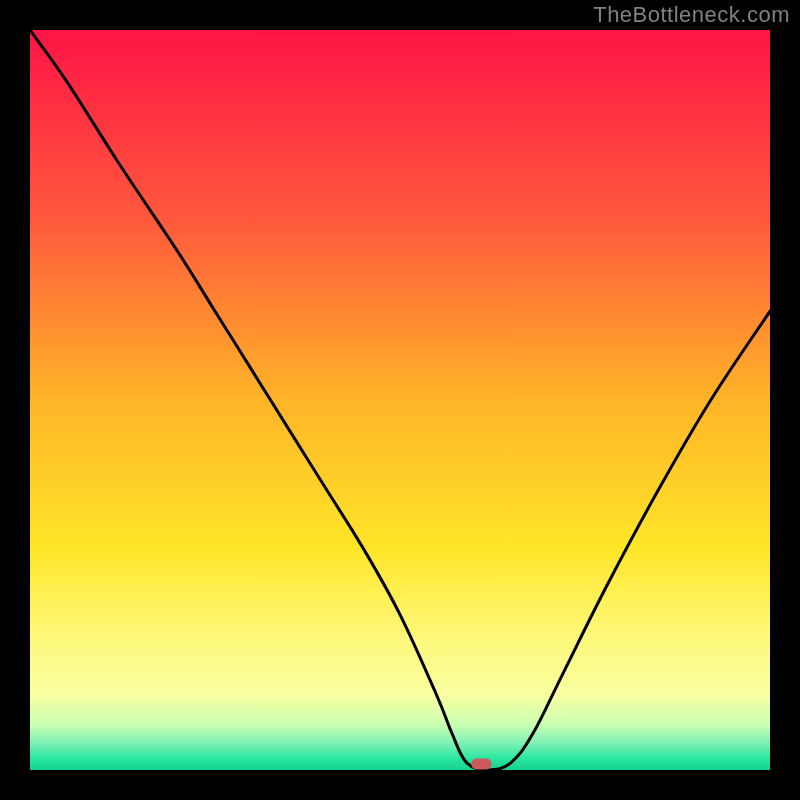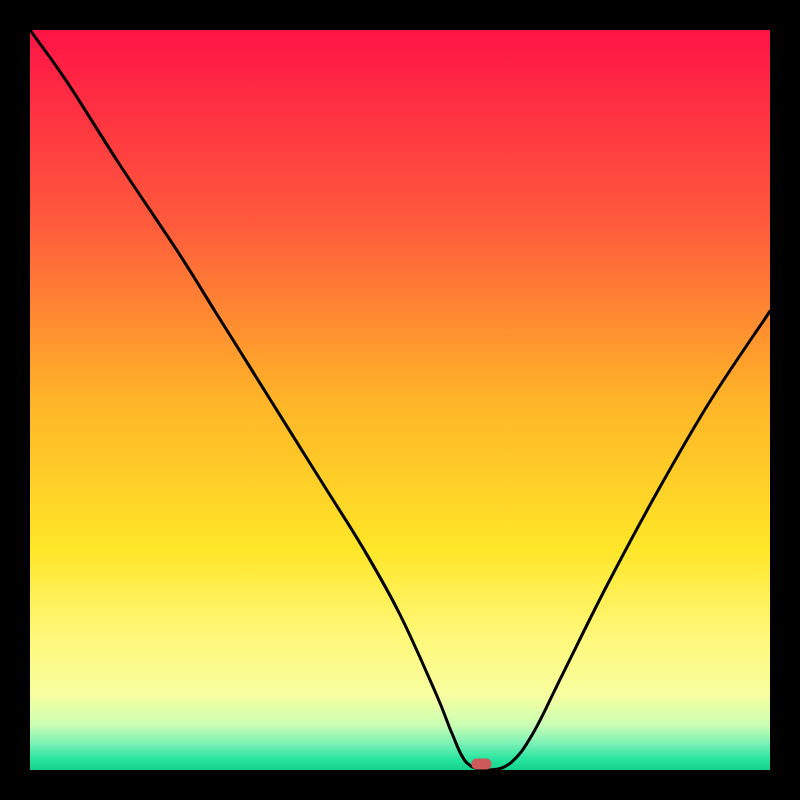--- a/index.html
+++ b/index.html
@@ -48,20 +48,21 @@
   }
   .marker {
     fill: #cc5a5a;
   }
 </style>
 </head>
 <body>
 
 <div class="frame">
 
+  <div class="watermark">TheBottleneck.com</div>
 
   <div class="plot-area">
     <svg class="plot-svg" viewBox="0 0 740 740">
       <defs>
         <linearGradient id="bg-grad" x1="0" y1="0" x2="0" y2="1">
             <stop offset="0%" stop-color="#ff1446"></stop>
             <stop offset="26%" stop-color="#ff5a3c"></stop>
             <stop offset="50%" stop-color="#ffb428"></stop>
             <stop offset="70%" stop-color="#ffe628"></stop>
             <stop offset="82%" stop-color="#fff87a"></stop>

